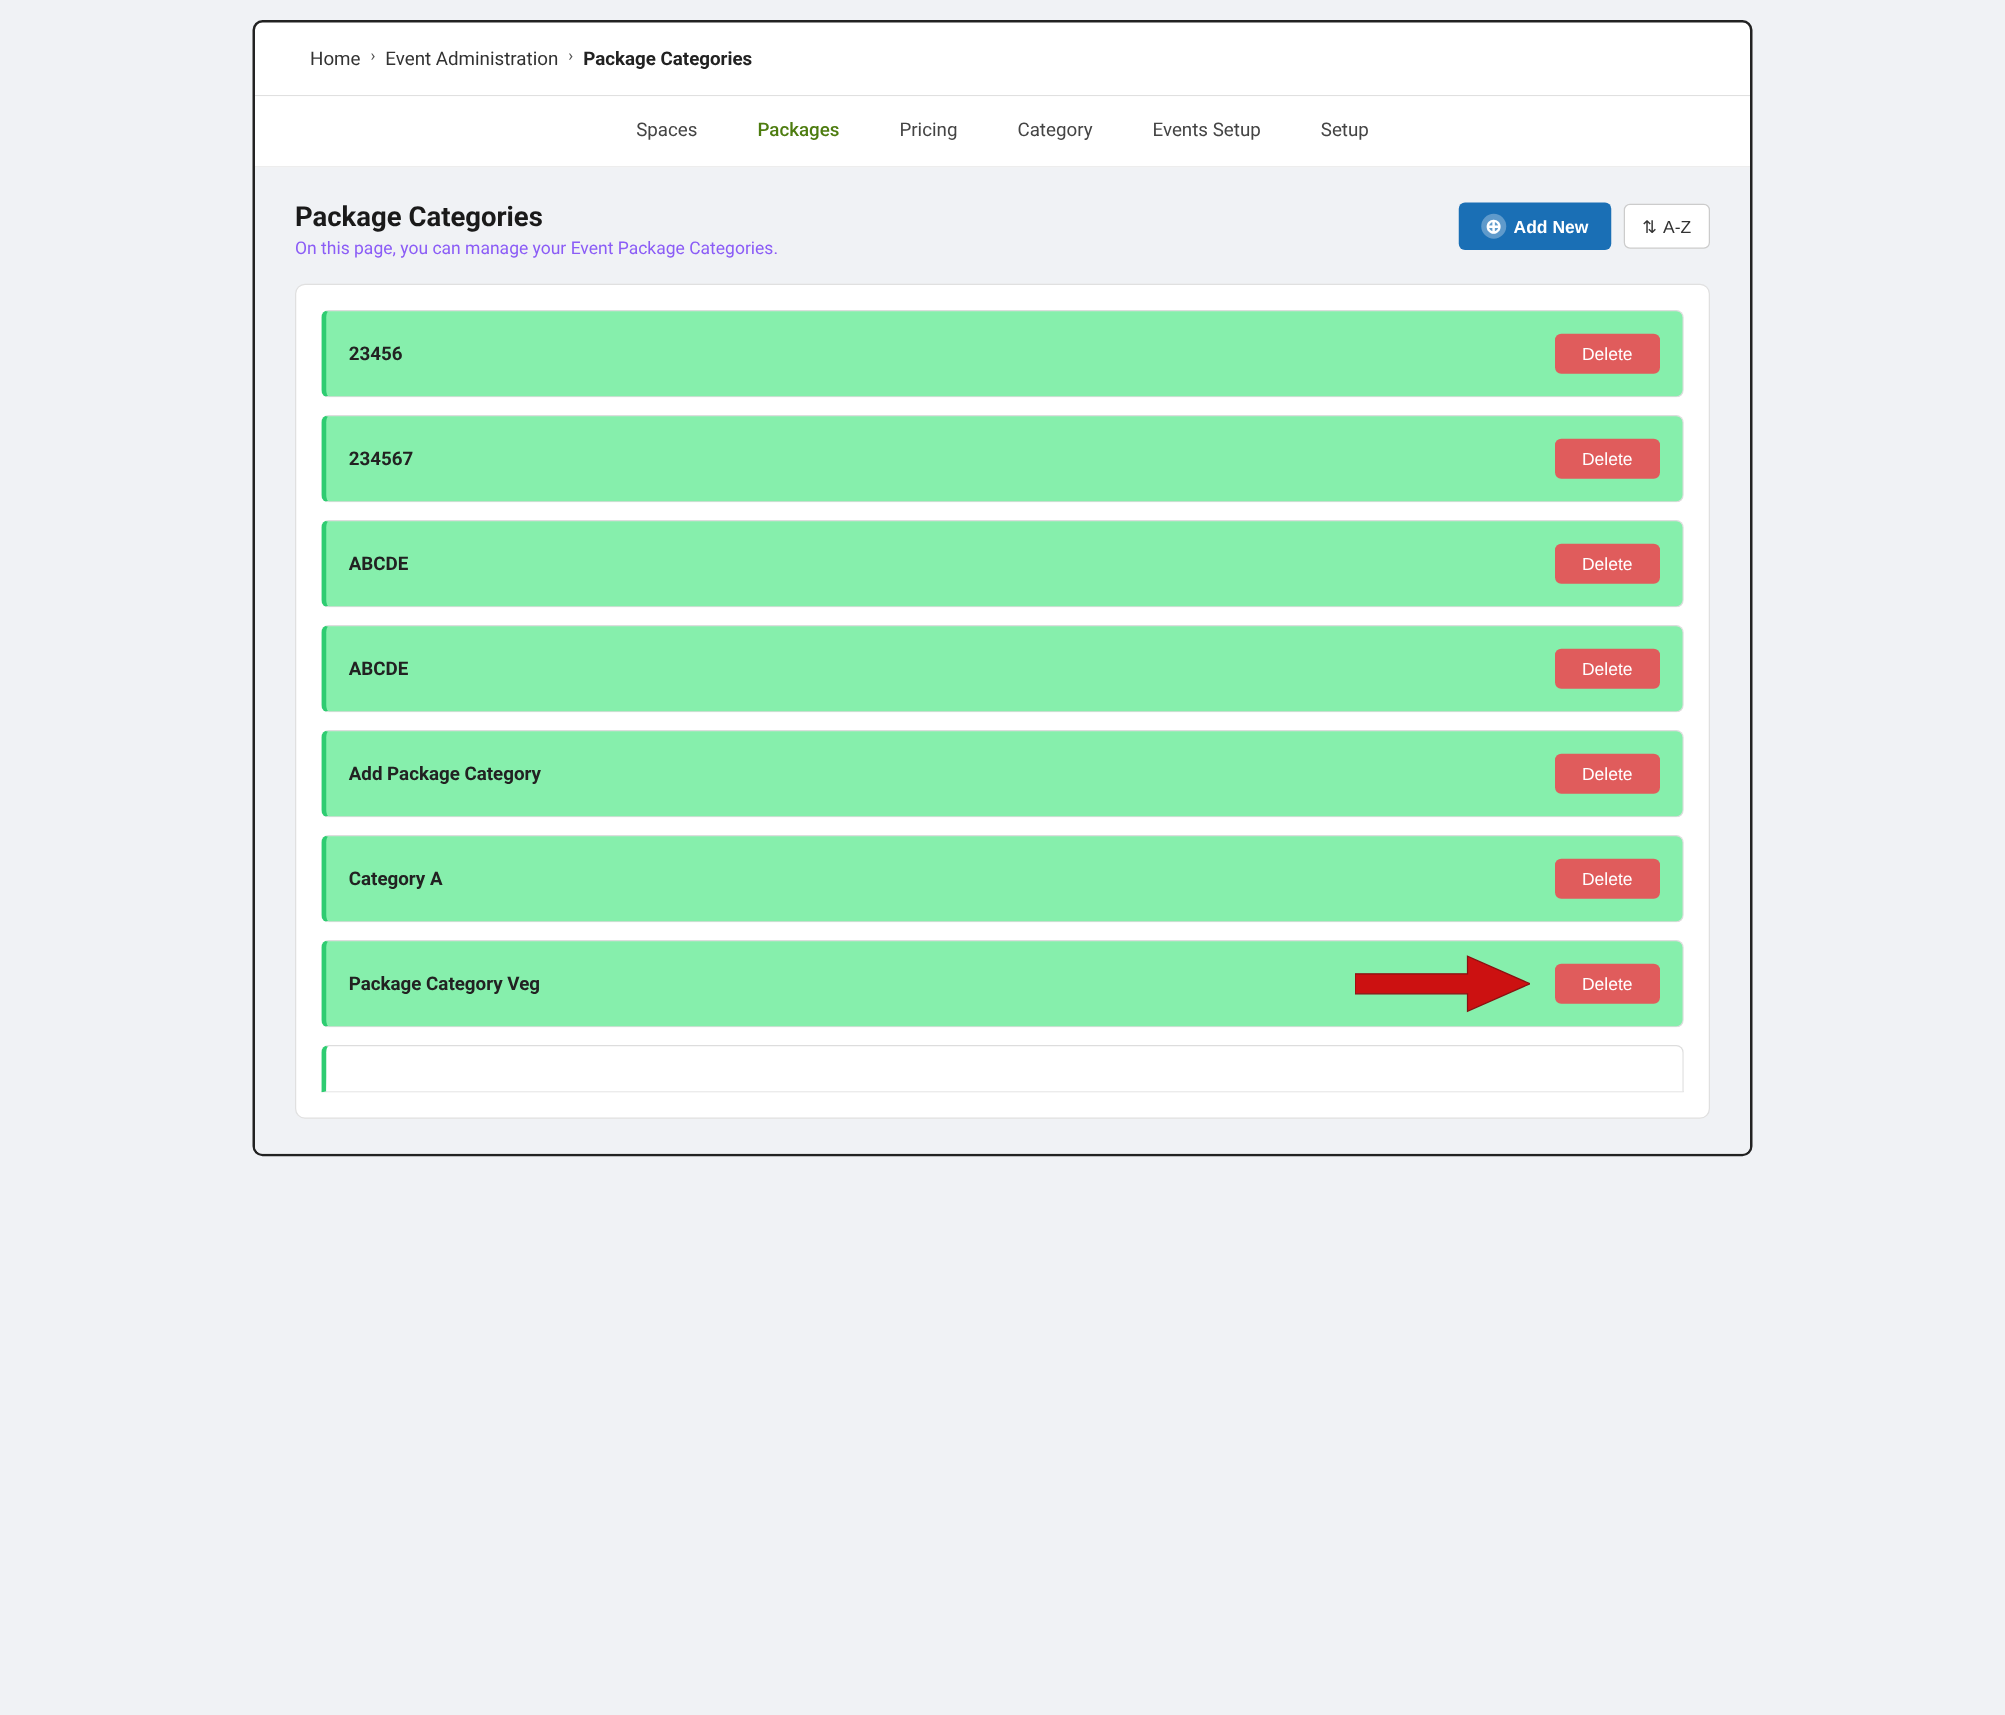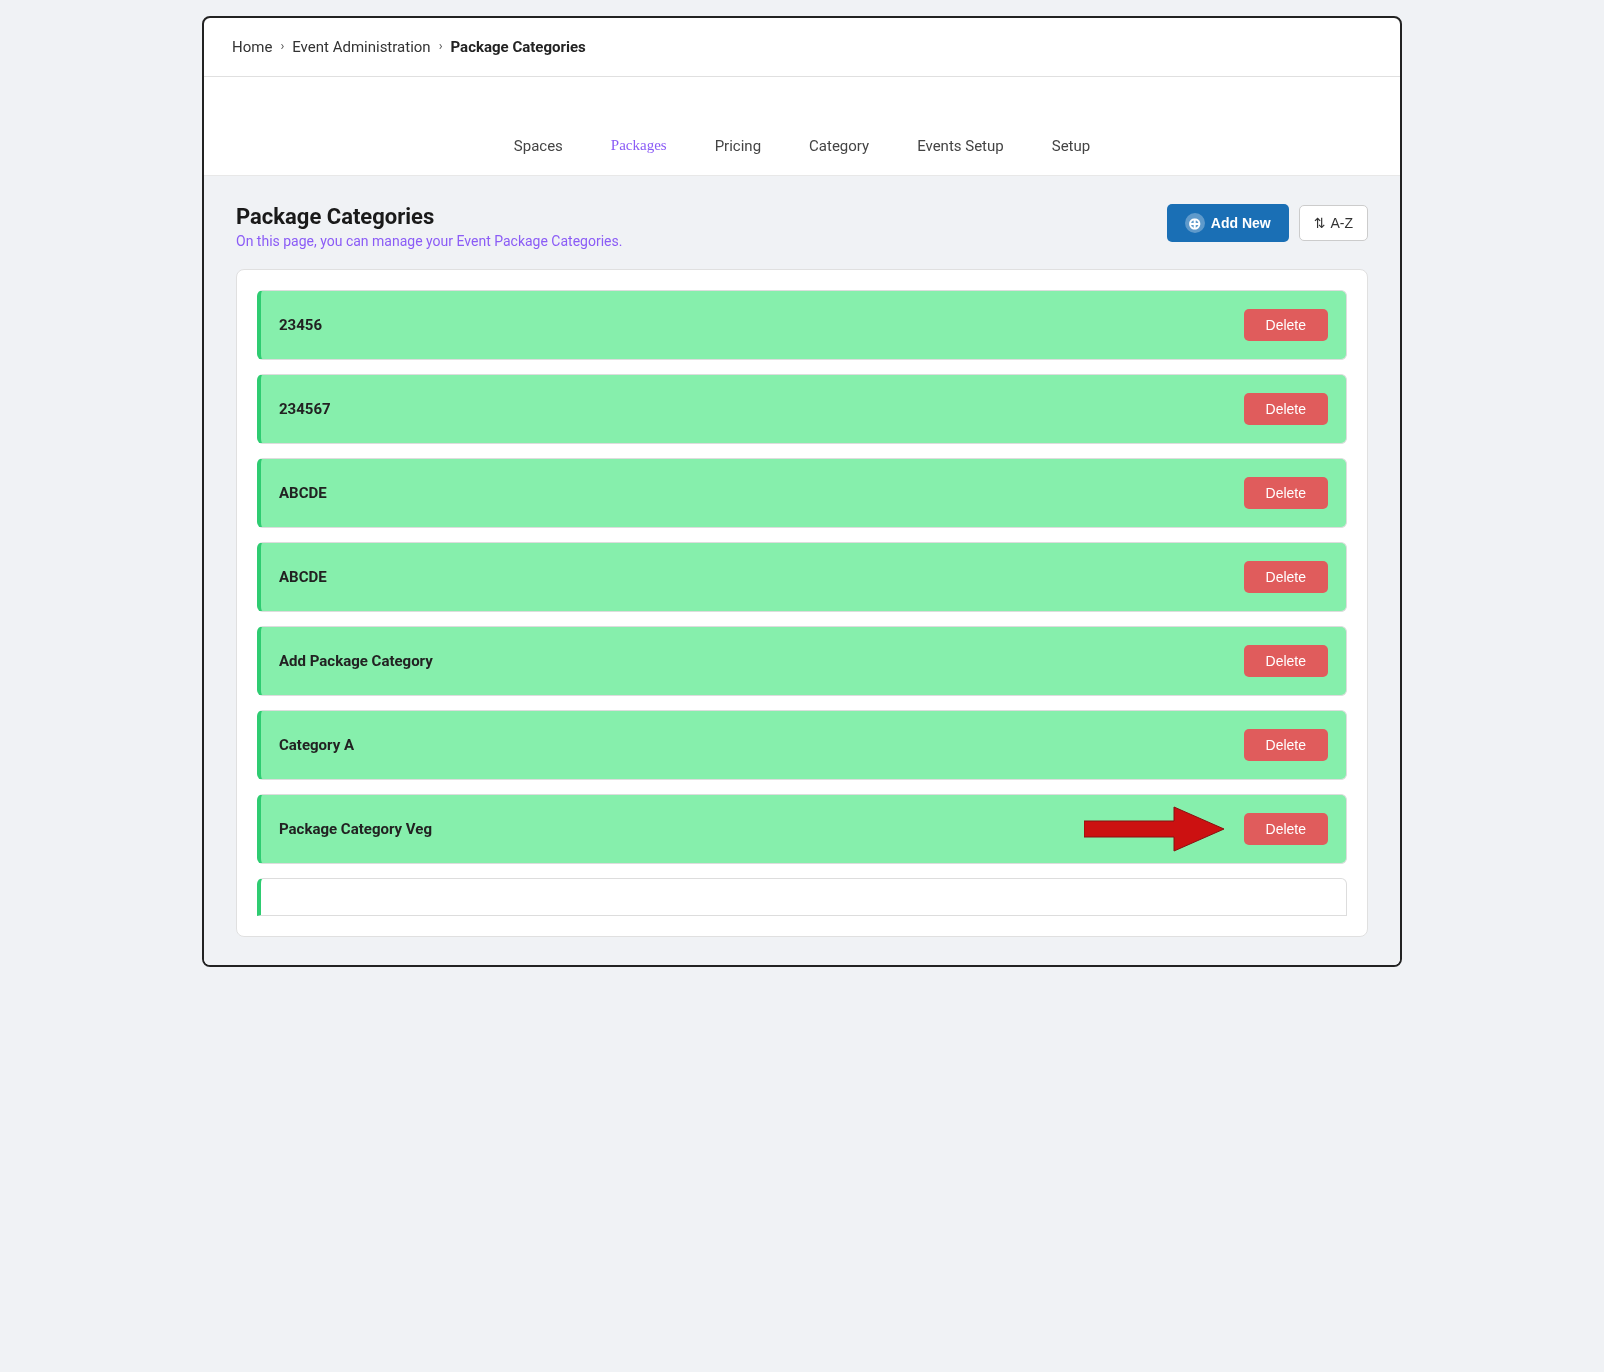--- a/index.html
+++ b/index.html
@@ -14,21 +14,21 @@
       border-radius: 8px;
       border: 2px solid #222;
       max-width: 1200px;
       margin: 0 auto;
       overflow: hidden;
     }
     
     .breadcrumb {
       display: flex;
       align-items: flex-start;
-      padding: 20px 28px;
+      padding: 20px 44px;
       border-bottom: 1px solid #e0e0e0;
       font-size: 15px;
       color: #333;
       gap: 8px;
     }
     .breadcrumb-separator {
       color: #555;
       font-size: 13px;
     }
     .breadcrumb-active {
@@ -43,26 +43,24 @@
       padding: 18px 0;
       border-bottom: 1px solid #e8e8e8;
       background: #fff;
     }
     .nav-tab {
       font-size: 15px;
       color: #444;
       cursor: pointer;
       padding-bottom: 2px;
       text-decoration: none;
-      margin-top: 42px;
     }
     .nav-tab.active {
-      color: #8b5cf6;
+      color: #4d7c0f;
       font-weight: 500;
-      font-family: Liberation Serif, serif;
     }
     
     .main-content {
       padding: 28px 32px;
       background: #f0f2f5;
       min-height: 600px;
     }
     .page-header {
       display: flex;
       align-items: flex-start;

